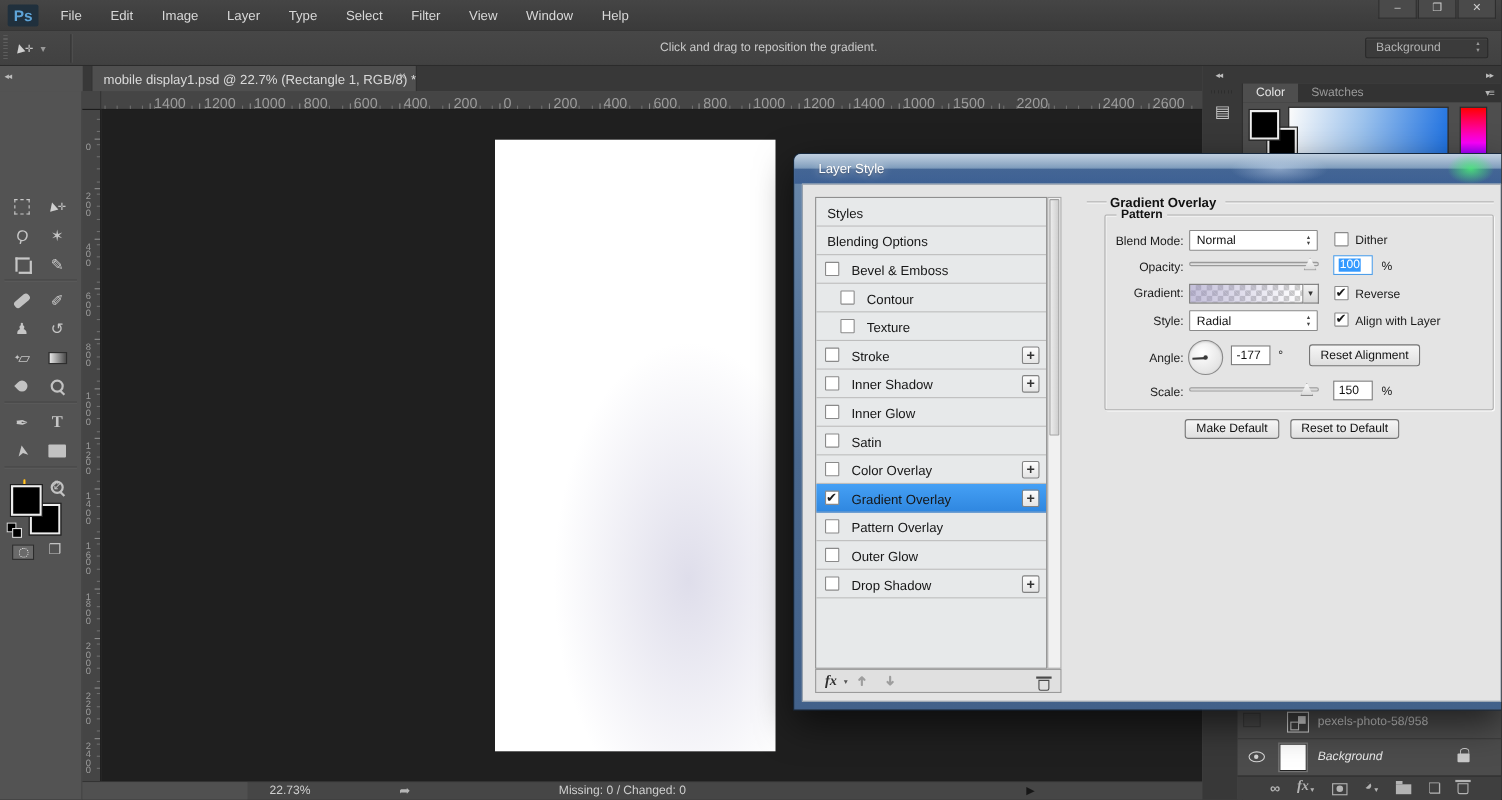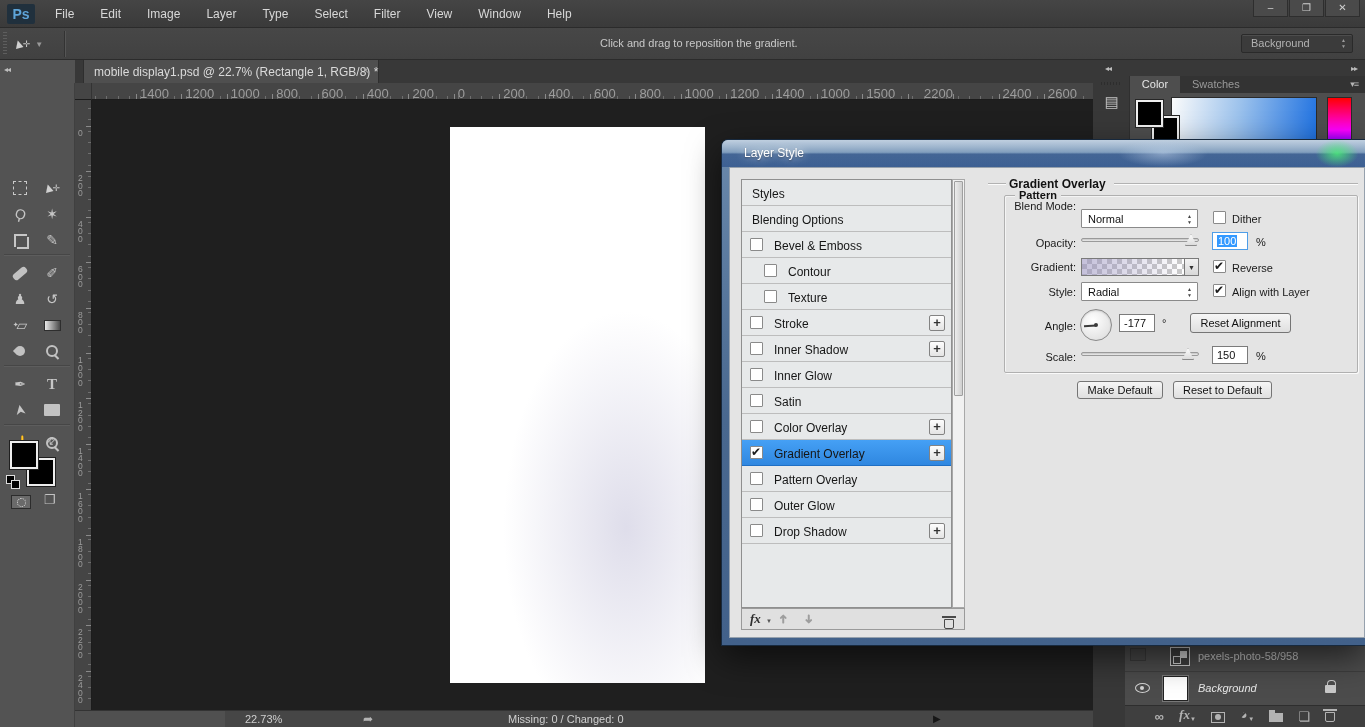--- a/index.html
+++ b/index.html
@@ -734,21 +734,21 @@
         <span class="sf-trash"><span class="trash-icon"></span></span>
       </div>
 
       <div class="etch" style="left:258px;top:15px;width:18px;"></div>
       <div class="gp-header">Gradient Overlay</div>
       <div class="etch" style="left:384px;top:15px;width:244px;"></div>
       <div class="groupbox">
         <span class="groupbox-legend">Pattern</span>
       </div>
 
-      <div class="flabel" style="left:236px;top:32px;text-align:right;">Blend Mode:</div>
+      <div class="flabel" style="left:236px;top:46px;text-align:right;">Blend Mode:</div>
       <div class="combo" style="left:351px;top:41px;">
         <span class="combo-text">Normal</span>
         <span class="spin">▲<br>▼</span>
       </div>
       <span class="dcb" style="left:483px;top:43px;"></span>
       <span class="dcb-label" style="left:502px;top:45px;">Dither</span>
 
       <div class="flabel" style="left:236px;top:69px;">Opacity:</div>
       <div class="slider" style="left:351px;top:66px;">
         <div class="track"></div>

